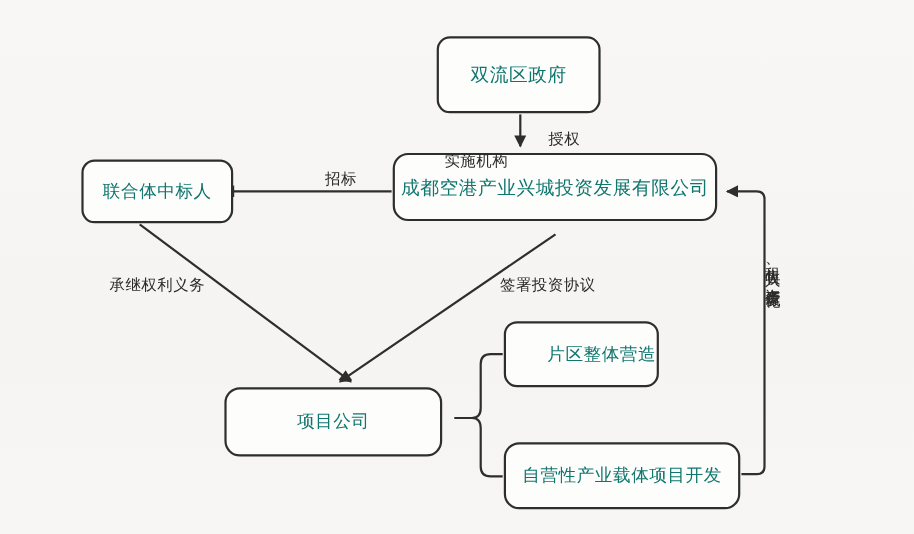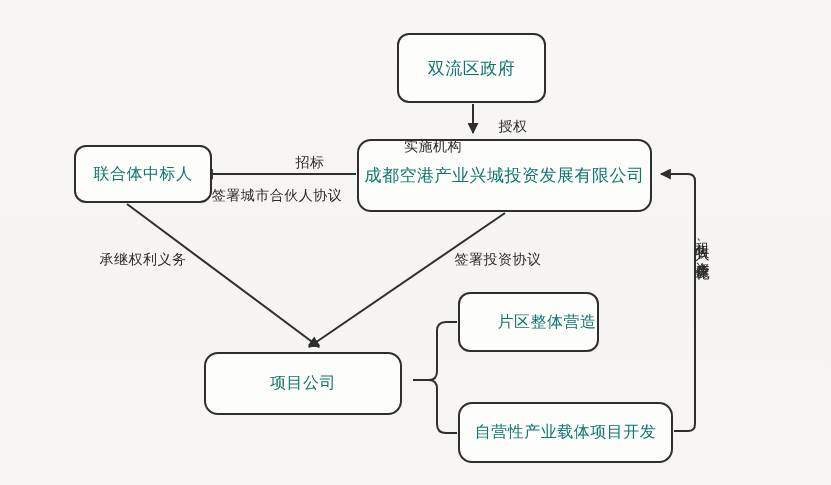--- a/index.html
+++ b/index.html
@@ -62,21 +62,21 @@
     font-size: 24px;
     font-weight: bold;
     letter-spacing: 1px;
     color: #f3f2f0;
     -webkit-text-stroke: 1.2px #c4c3bf;
     text-shadow: 1px 1px 1px #ffffff;
   }
 
   
   #gov      { left: 397px; top: 33px;  width: 149px; height: 70px; font-size: 17px; }
-  #company  { left: 357px; top: 139px; width: 295px; height: 73px; font-size: 17px; }
+  #company  { left: 357px; top: 139px; width: 295px; height: 62px; font-size: 17px; }
   #bidder   { left: 58px;  top: 145px; width: 138px; height: 58px; margin-left: 16px; }
   #project  { left: 204px; top: 352px; width: 198px; height: 63px; }
   #area     { left: 458px; top: 292px; width: 141px; height: 60px; padding-left: 37px; }
   #selfop   { left: 458px; top: 402px; width: 215px; height: 61px; }
 
   
   #lbl-implement  { left: 399px; top: 118px; width: 68px; margin-top: 20px; }
   #lbl-authorize  { left: 488px; top: 118px; width: 50px; }
   #lbl-bidding    { left: 281px; top: 154px; width: 58px; }
   #lbl-partner    { left: 196px; top: 187px; width: 162px; }
@@ -120,21 +120,20 @@
   <div class="node" id="area">片区整体营造</div>
 
   <div class="node big" id="selfop">自营性产业载体项目开发</div>
 
   <span class="edge-label" id="lbl-implement">实施机构</span>
 
   <span class="edge-label" id="lbl-authorize">授权</span>
 
   <span class="edge-label" id="lbl-bidding">招标</span>
 
-  <span class="edge-label" id="lbl-partner">签署城市合伙人协议</span>
 
   <span class="edge-label" id="lbl-inherit">承继权利义务</span>
 
   <span class="edge-label" id="lbl-invest">签署投资协议</span>
 
   <span class="vertical-label" id="lbl-revenue">租售收入、资产债券化</span>
 
 
 </div>
 

